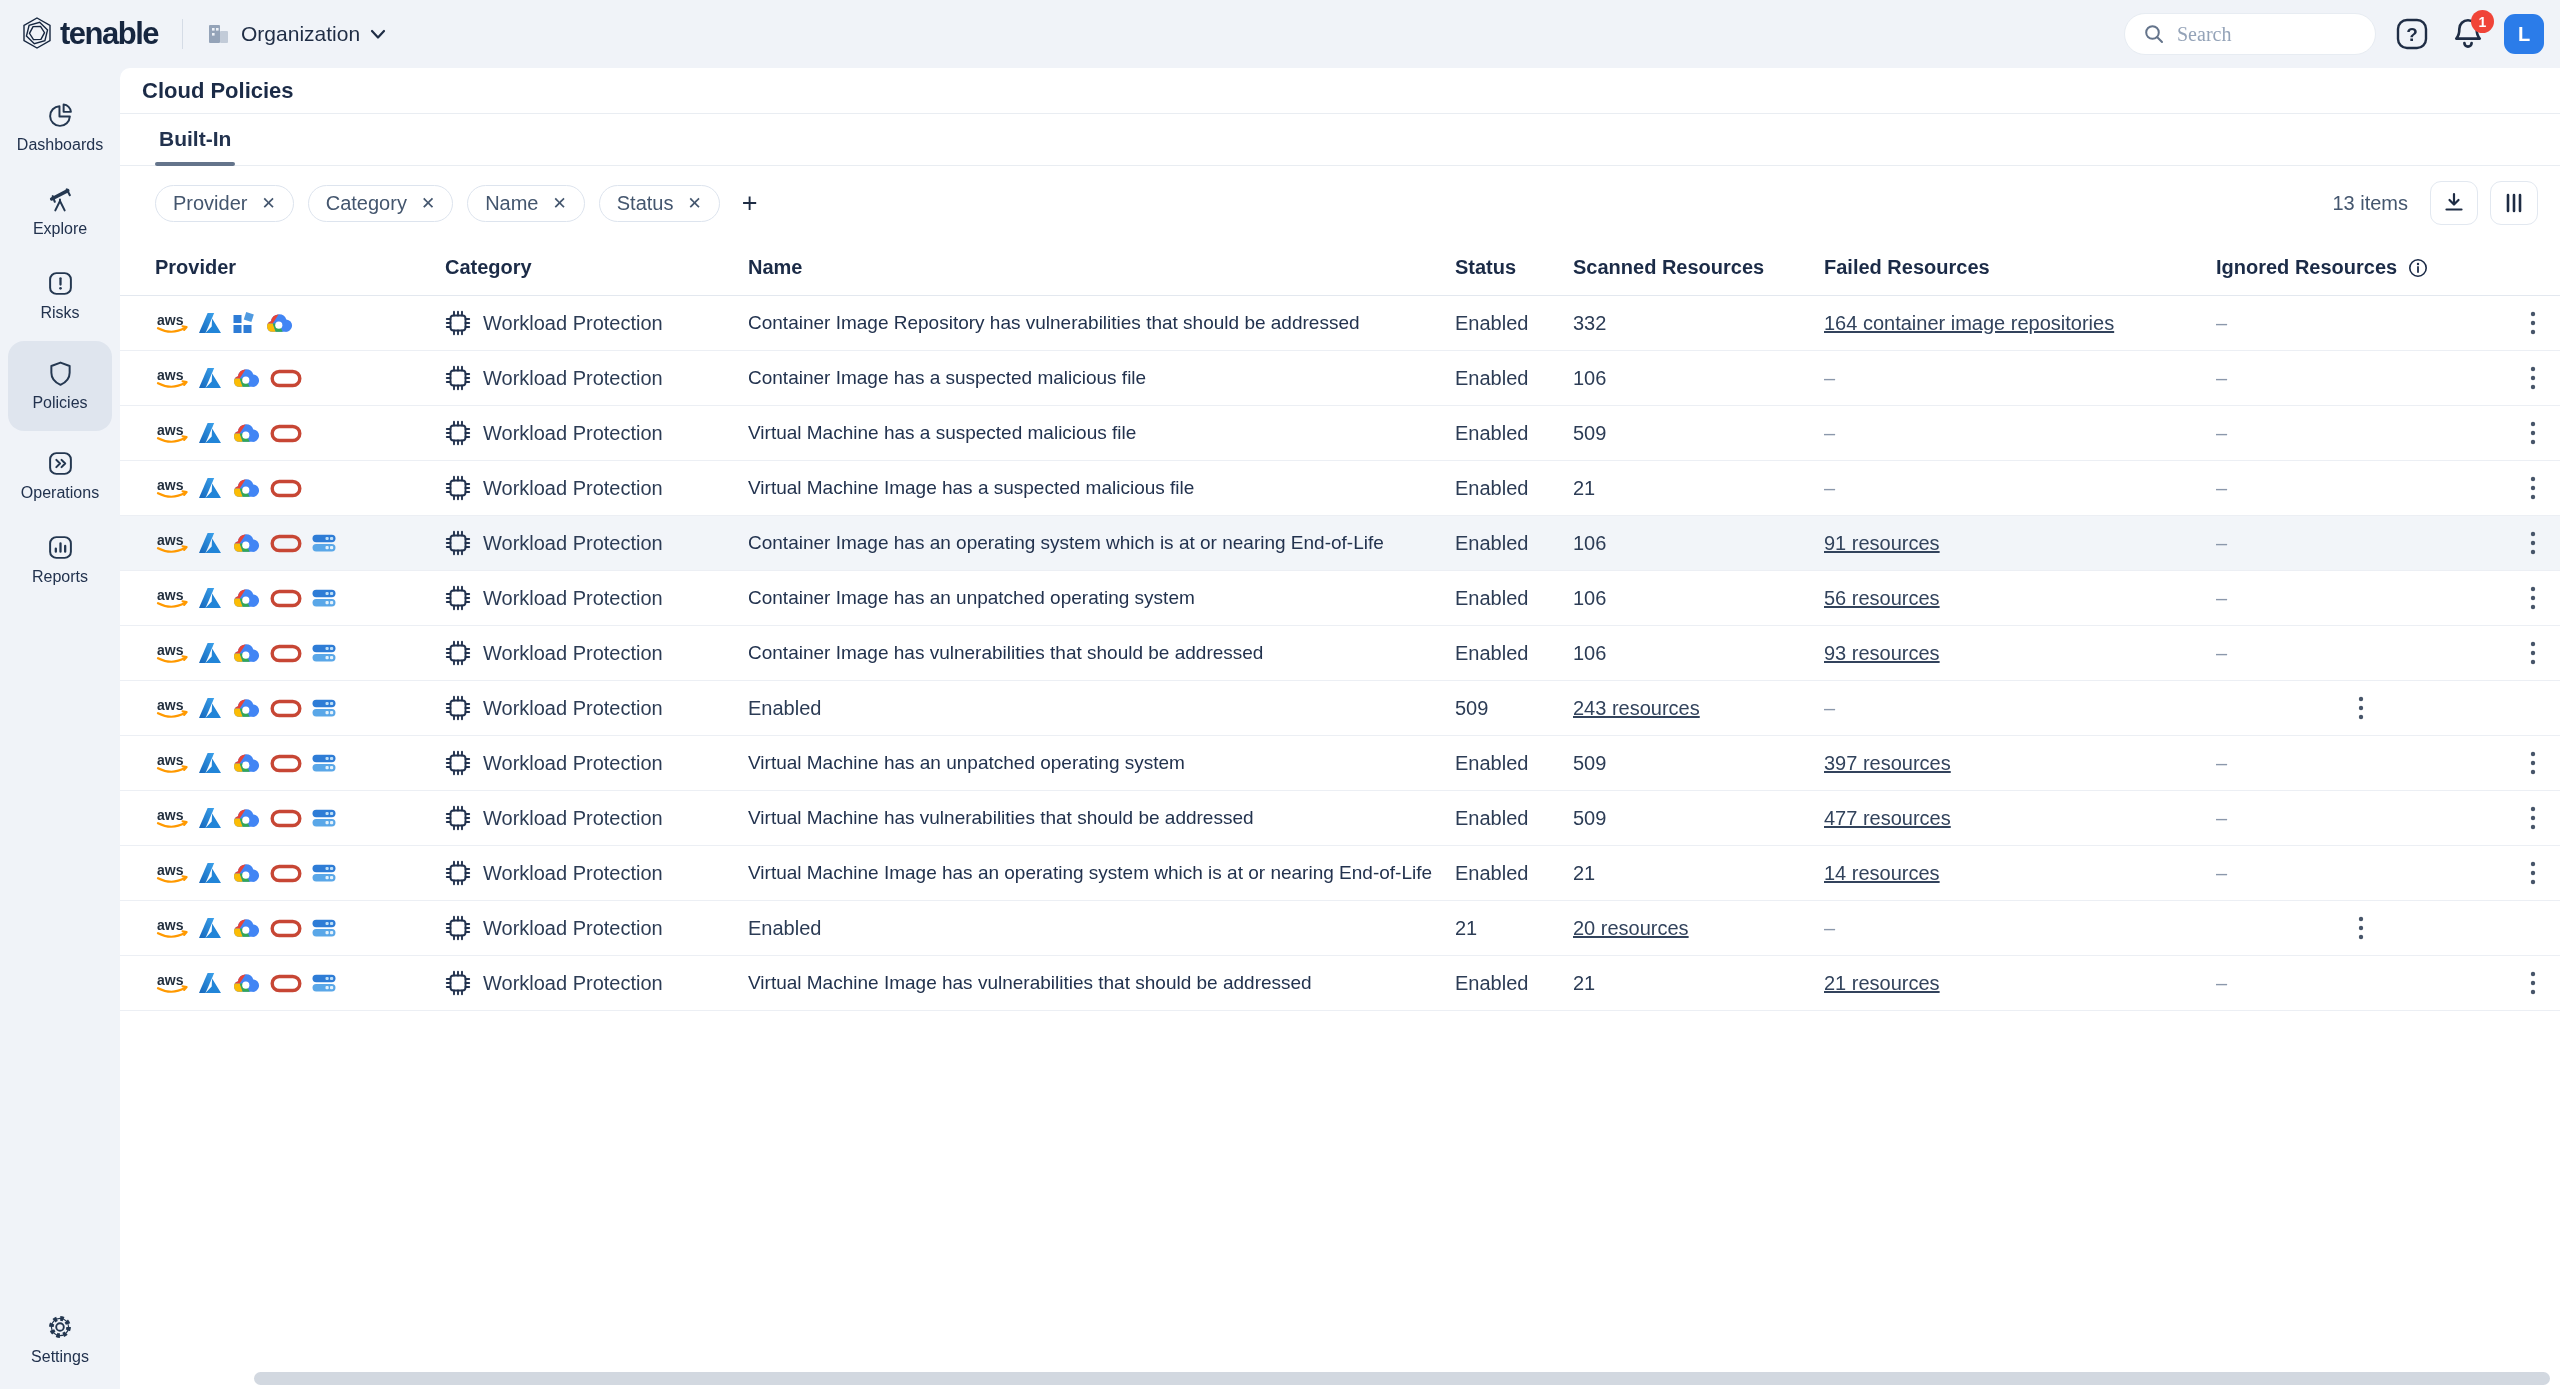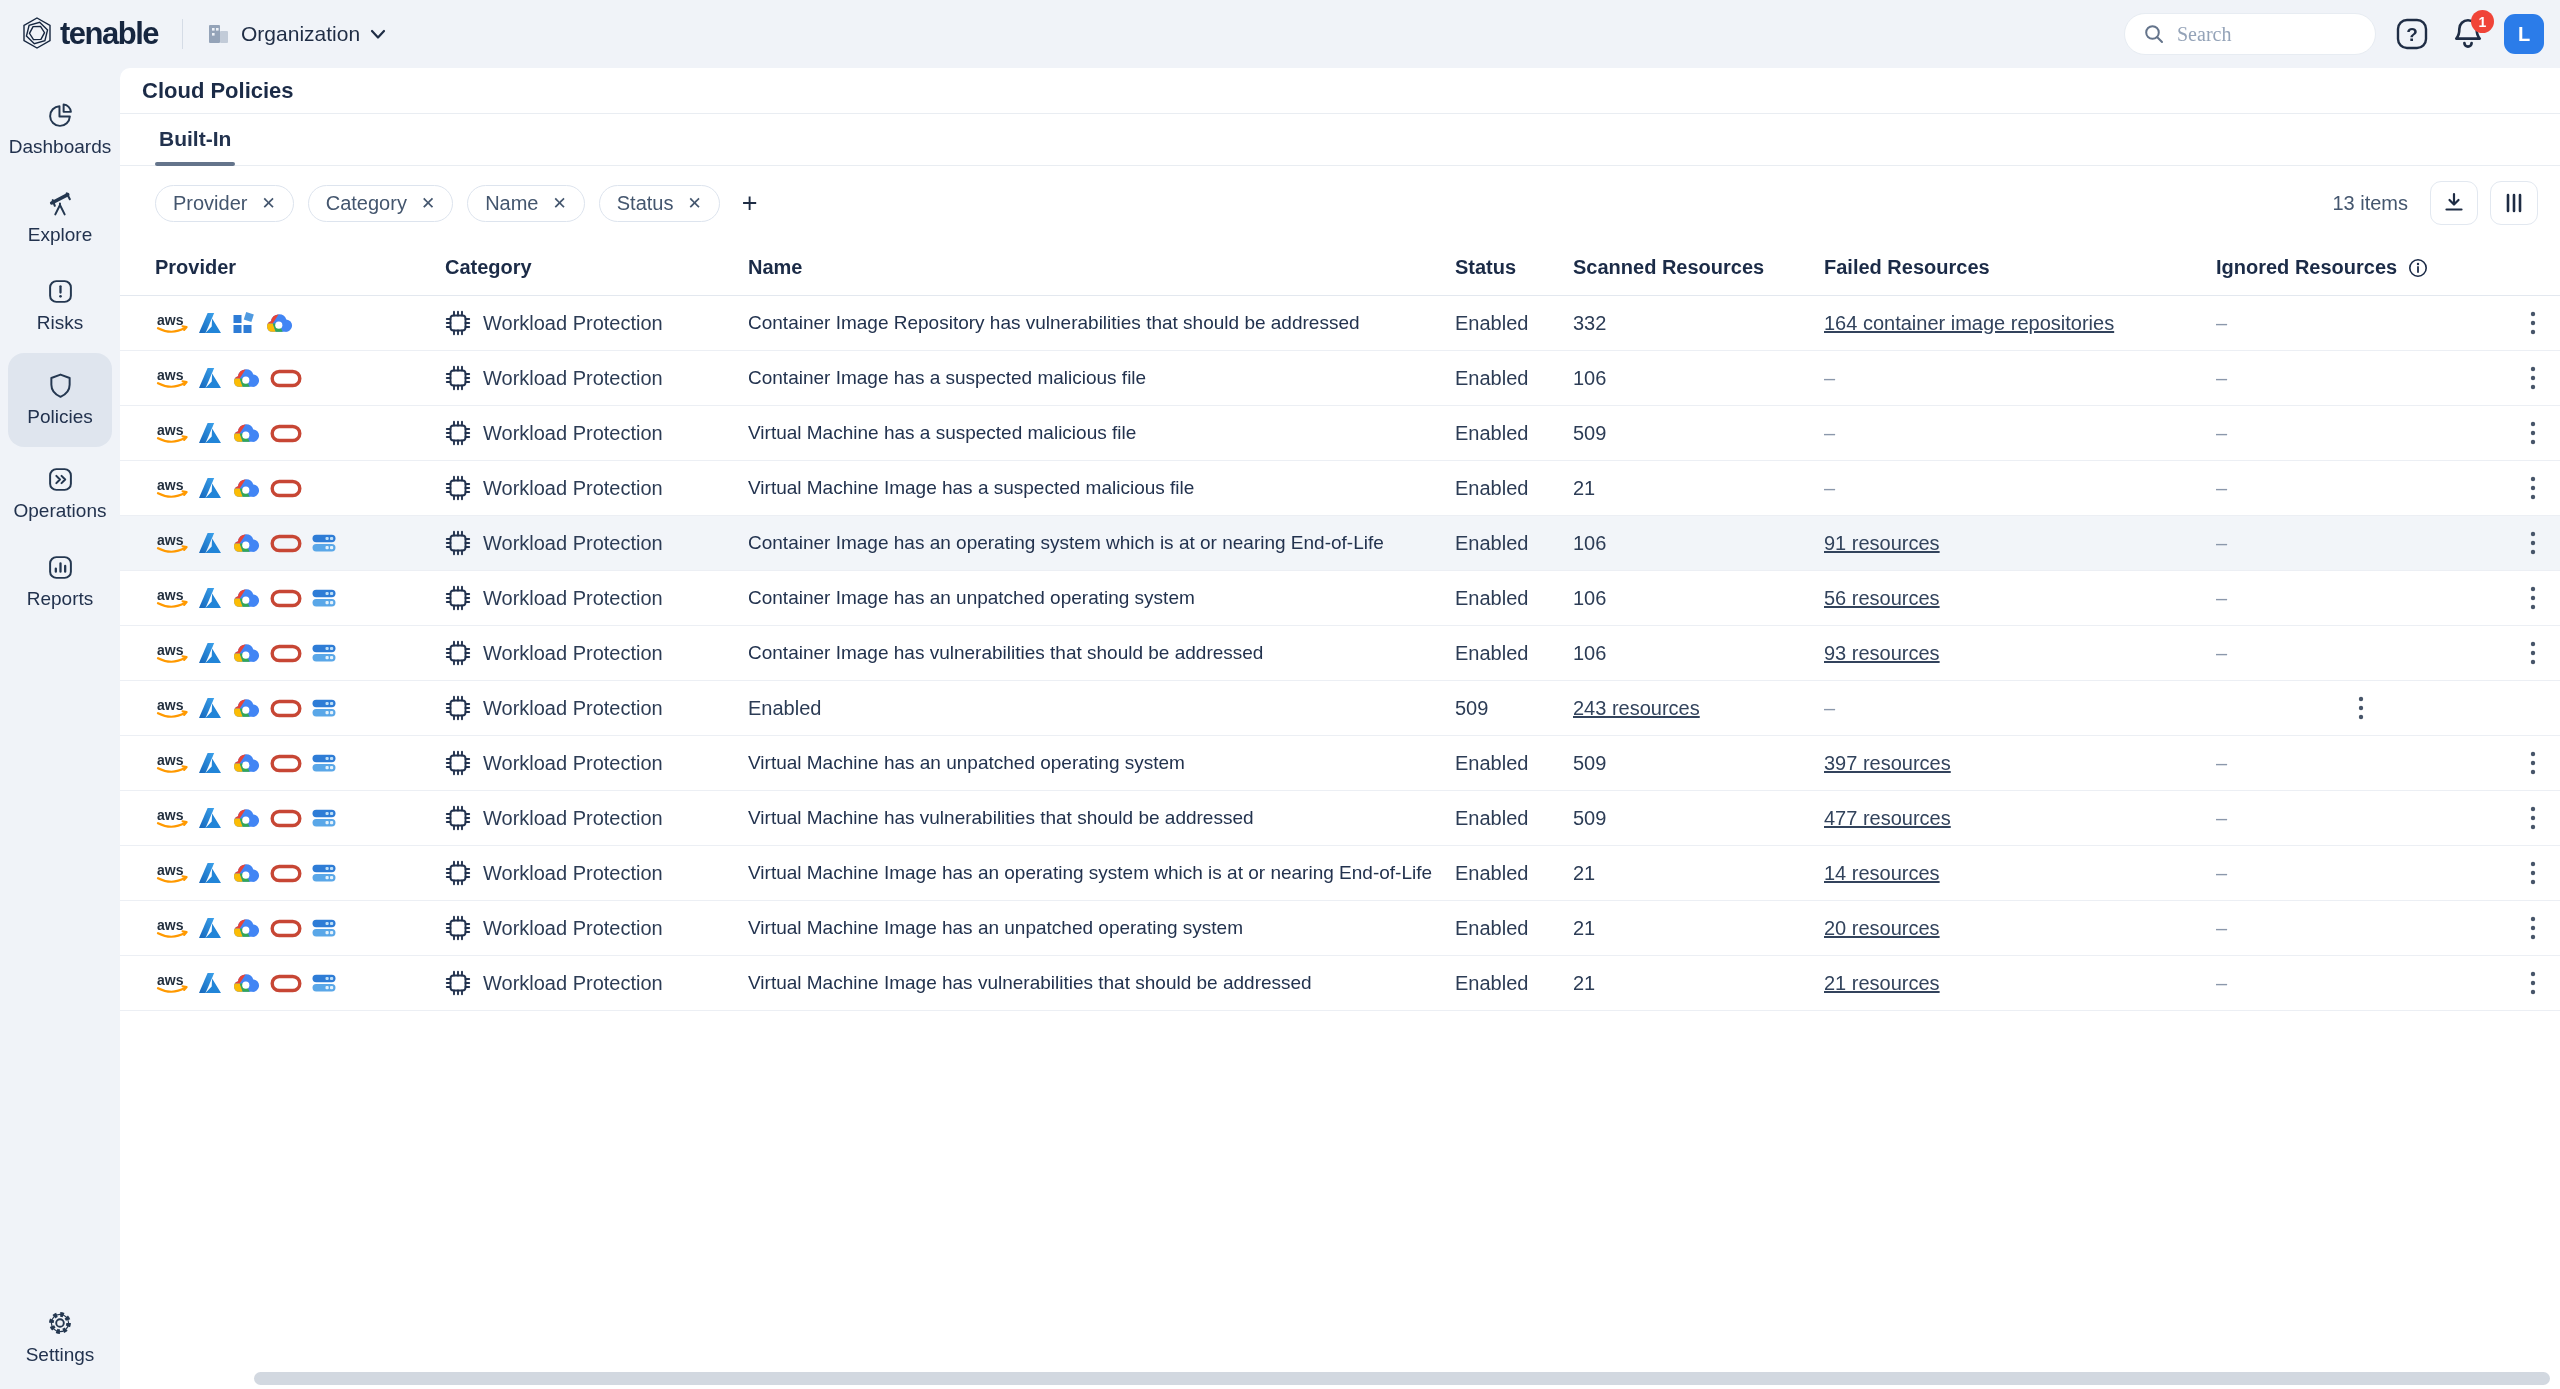--- a/index.html
+++ b/index.html
@@ -27,21 +27,21 @@
     align-items:center; justify-content:center; padding:0 5px; }
   .avatar { width:40px; height:40px; border-radius:11px; background:#2b7ce9; color:#fff;
     font-size:20px; font-weight:bold; display:flex; align-items:center; justify-content:center;
     cursor:pointer; }
 
   
   .sidebar { position:absolute; left:0; top:68px; bottom:0; width:120px; background:#f0f3f8;
     display:flex; flex-direction:column; padding-top:18px; }
   .side-item { margin:3px 8px; padding:13px 0; display:flex; flex-direction:column;
     align-items:center; gap:7px; border-radius:16px; cursor:pointer; }
-  .side-item .lbl { font-size:19px; color:#22324e; }
+  .side-item .lbl { font-size:16px; color:#22324e; }
   .side-item.active { background:#dfe5ee; padding:19px 0; }
   .side-settings { margin-top:auto; margin-bottom:10px; }
 
   
   .content { position:absolute; left:120px; top:68px; right:0; bottom:0; background:#ffffff;
     border-top-left-radius:10px; }
   .page-head { height:46px; border-bottom:1px solid #e9edf2; display:flex; align-items:center;
     padding-left:22px; }
   .page-title { font-size:22px; font-weight:bold; color:#1b2b47; }
   .tabs-row { height:52px; border-bottom:1px solid #e9edf2; display:flex; align-items:flex-end;
@@ -1194,21 +1194,20 @@
               <g stroke="#22324e" stroke-width="1.9" stroke-linecap="round">
                 <path d="M9 1.8 v3.7 M13 1.8 v3.7 M17 1.8 v3.7"></path>
                 <path d="M9 20.5 v3.7 M13 20.5 v3.7 M17 20.5 v3.7"></path>
                 <path d="M1.8 9 h3.7 M1.8 13 h3.7 M1.8 17 h3.7"></path>
                 <path d="M20.5 9 h3.7 M20.5 13 h3.7 M20.5 17 h3.7"></path>
               </g>
             </svg>
           </span>
           <span>Workload Protection</span>
         </div>
-        <div class="name-cell">Virtual Machine Image has an unpatched operating system</div>
         <div>Enabled</div>
         <div>21</div>
         <div><a class="res-link">20 resources</a></div>
         <div class="dash">–</div>
         <div class="kebab-cell">
           <span class="kebab">
             <svg width="6" height="26" viewBox="0 0 6 26">
               <circle cx="3" cy="4" r="2.2" fill="#475569"></circle>
               <circle cx="3" cy="13" r="2.2" fill="#475569"></circle>
               <circle cx="3" cy="22" r="2.2" fill="#475569"></circle>

